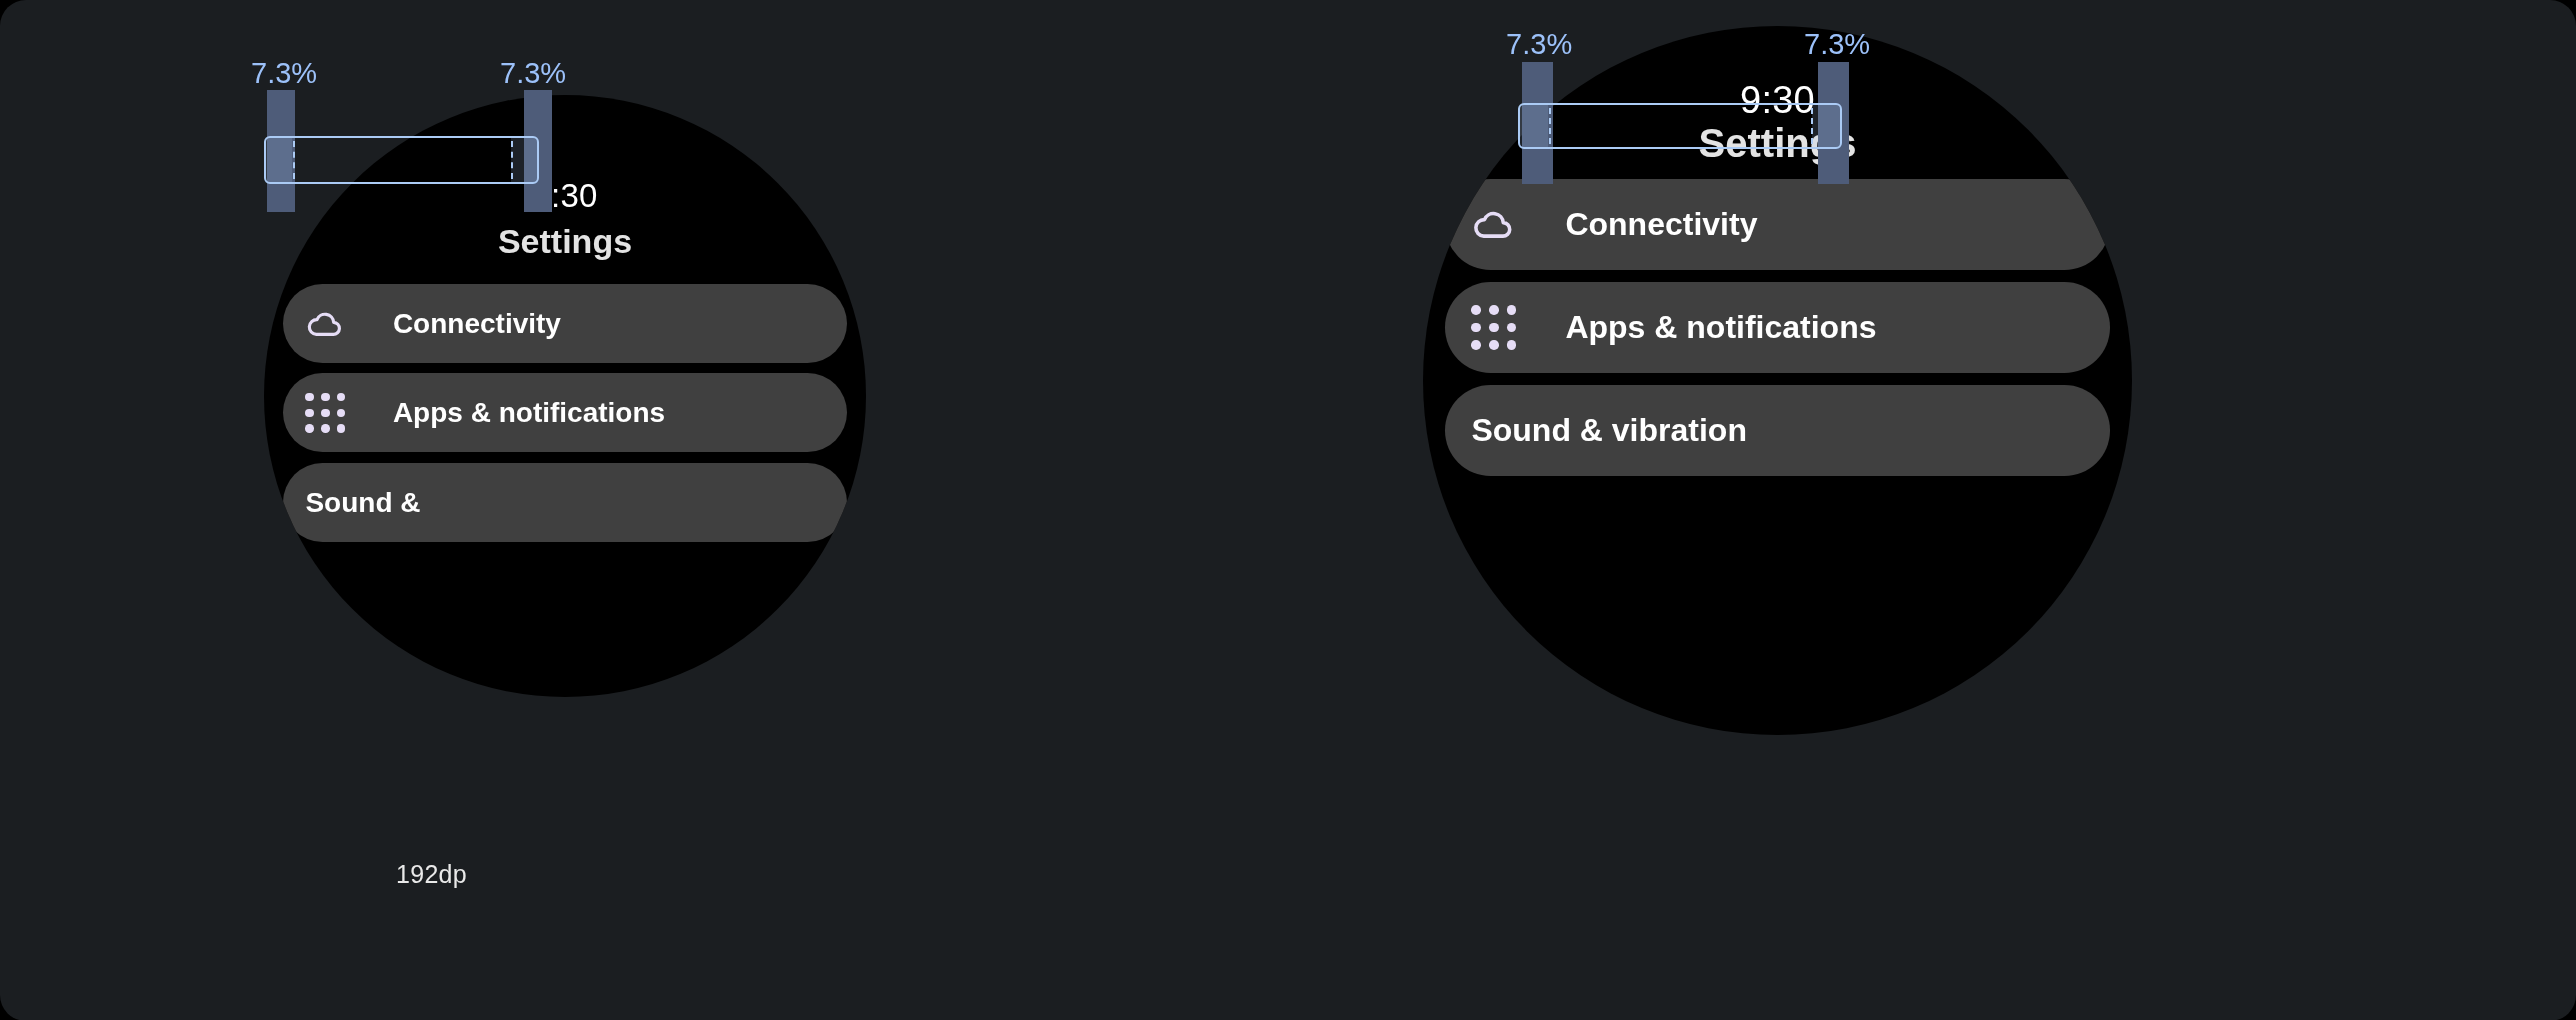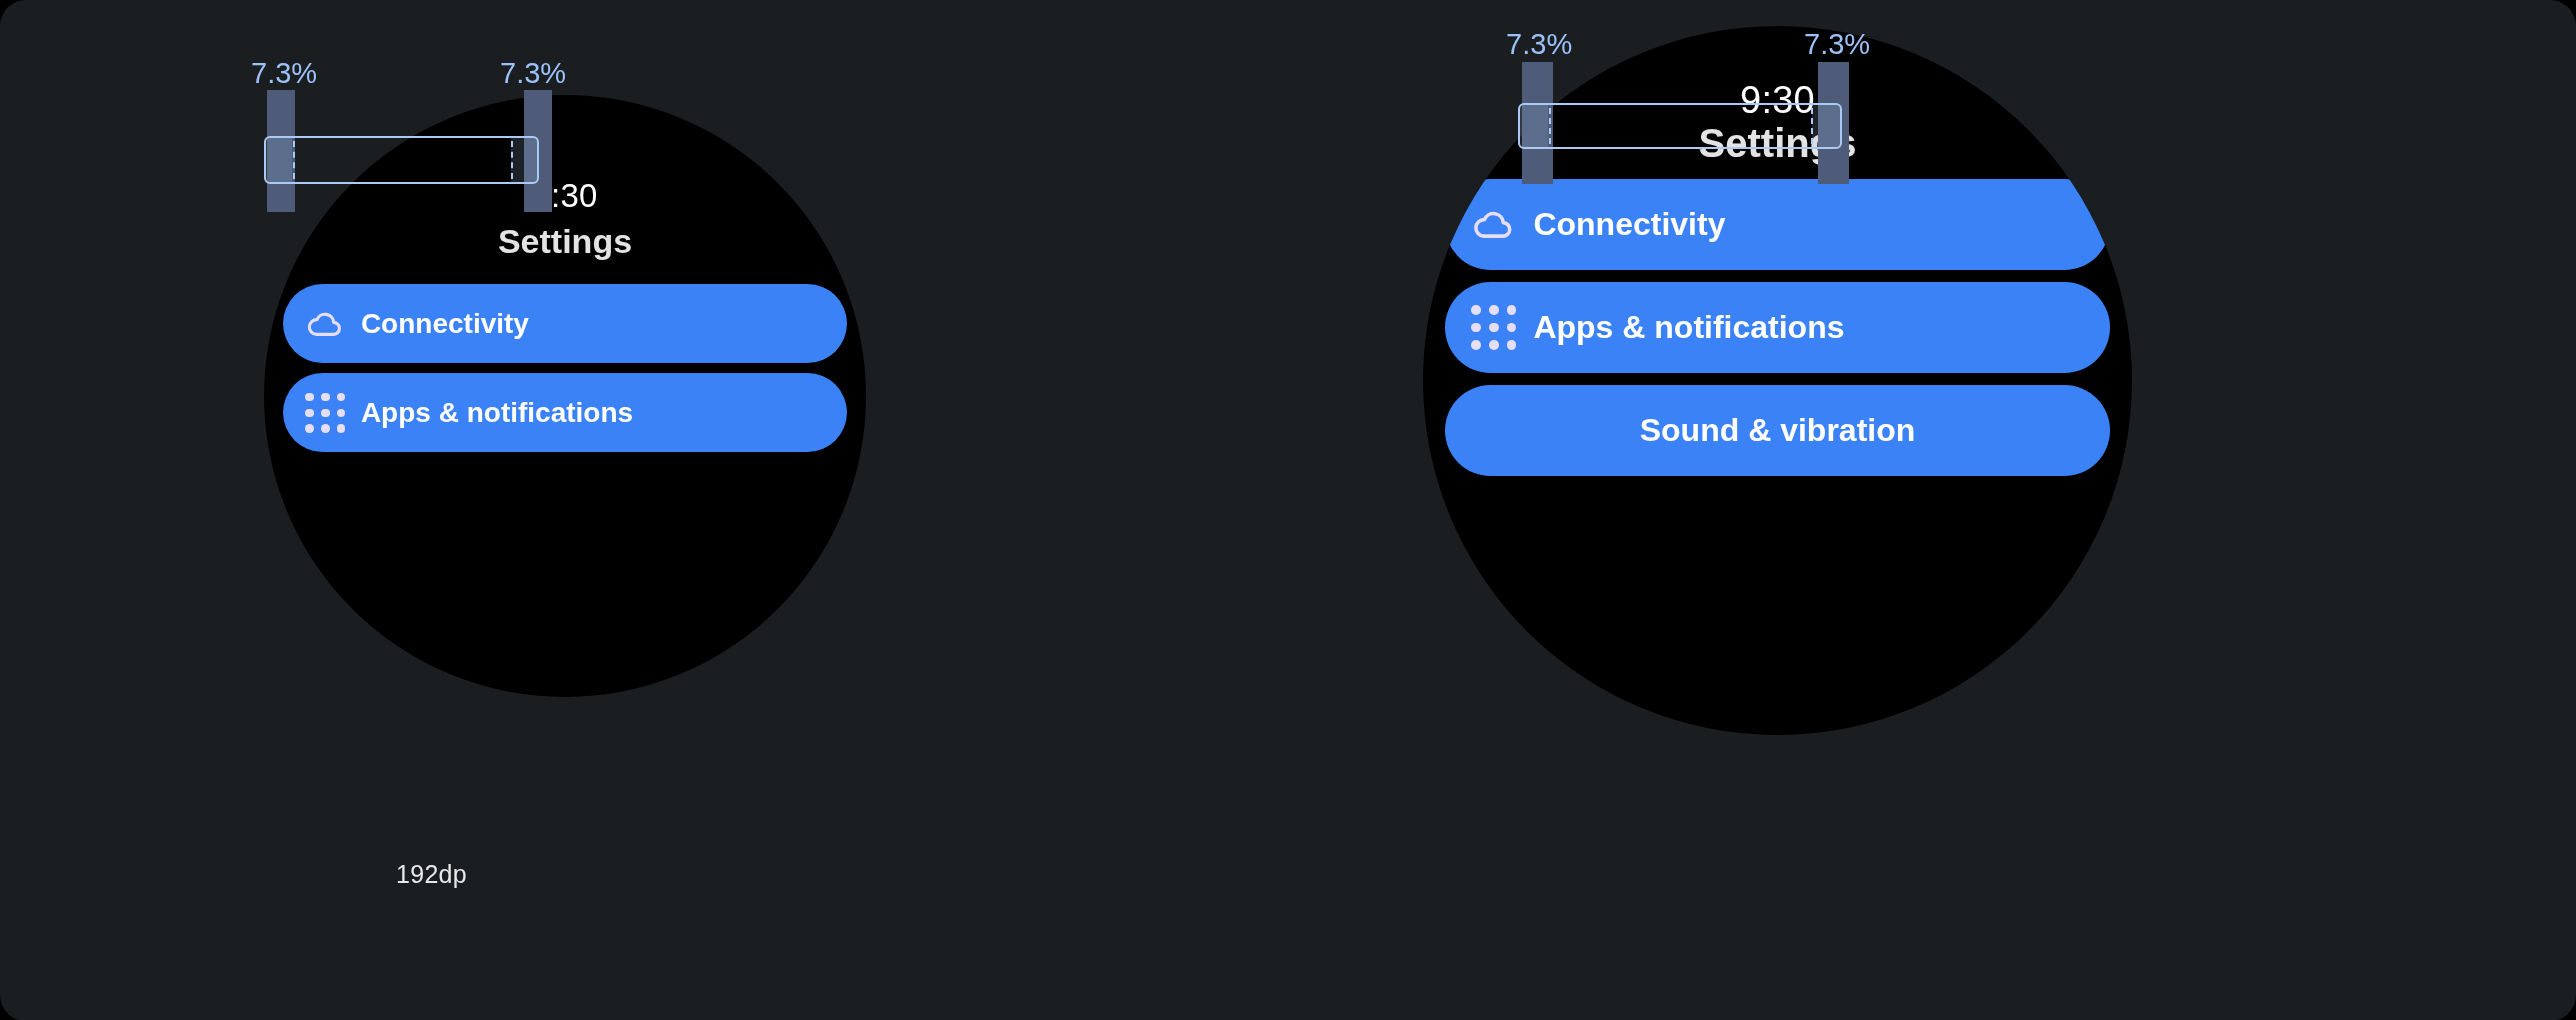--- a/index.html
+++ b/index.html
@@ -74,23 +74,24 @@
   .chip-list {
     position: absolute;
     left: 0; right: 0;
   }
   .figure.small .chip-list { top: 189px; padding: 0 19px; }
   .figure.large .chip-list { top: 153px; padding: 0 22.4px; }
 
   .chip {
     display: flex;
     align-items: center;
-    background: #3b82f6;
+    background: #404040;
     border-radius: 52px;
     box-sizing: border-box;
+    gap: 32px;
   }
   .figure.small .chip {
     min-height: 79px;
     padding: 12px 22.4px;
     margin-bottom: 10.3px;
     border-radius: 41px;
   }
   .figure.large .chip {
     min-height: 91px;
     padding: 13.8px 26px;
@@ -109,21 +110,21 @@
 
   .chip-label {
     color: #FFFFFF;
     font-weight: 700;
     line-height: 1.18;
   }
   .figure.small .chip-label { font-size: 28px; }
   .figure.large .chip-label { font-size: 32px; }
 
   
-  .chip.label-only { justify-content: center; }
+  .chip.label-only { }
   .chip.label-only .chip-label { white-space: nowrap; }
 
   
   .dot-grid {
     display: grid;
     grid-template-columns: repeat(3, 1fr);
     grid-template-rows: repeat(3, 1fr);
     width: 100%;
     height: 100%;
     gap: 18%;
@@ -252,20 +253,23 @@
                   <i></i>
                   <i></i>
                   <i></i>
                   <i></i>
                   <i></i>
               </span>
             </span>
             <span class="chip-label">Apps &amp; notifications</span>
           </div>
 
+          <div class="chip label-only">
+            <span class="chip-label">Sound &amp;</span>
+          </div>
 
         </div>
       </div>
     </div>
 
     <div class="measure-bar left"></div>
     <div class="measure-bar right"></div>
 
     <div class="measure-label left">7.3%</div>
     <div class="measure-label right">7.3%</div>

